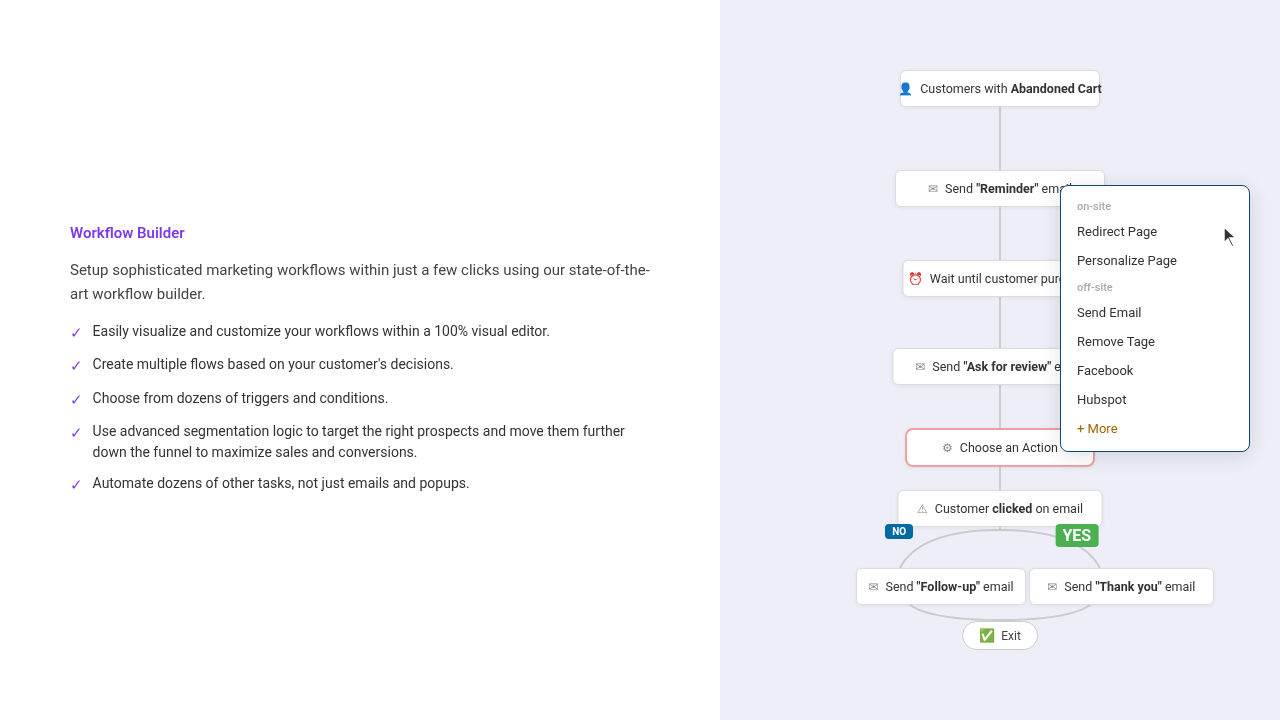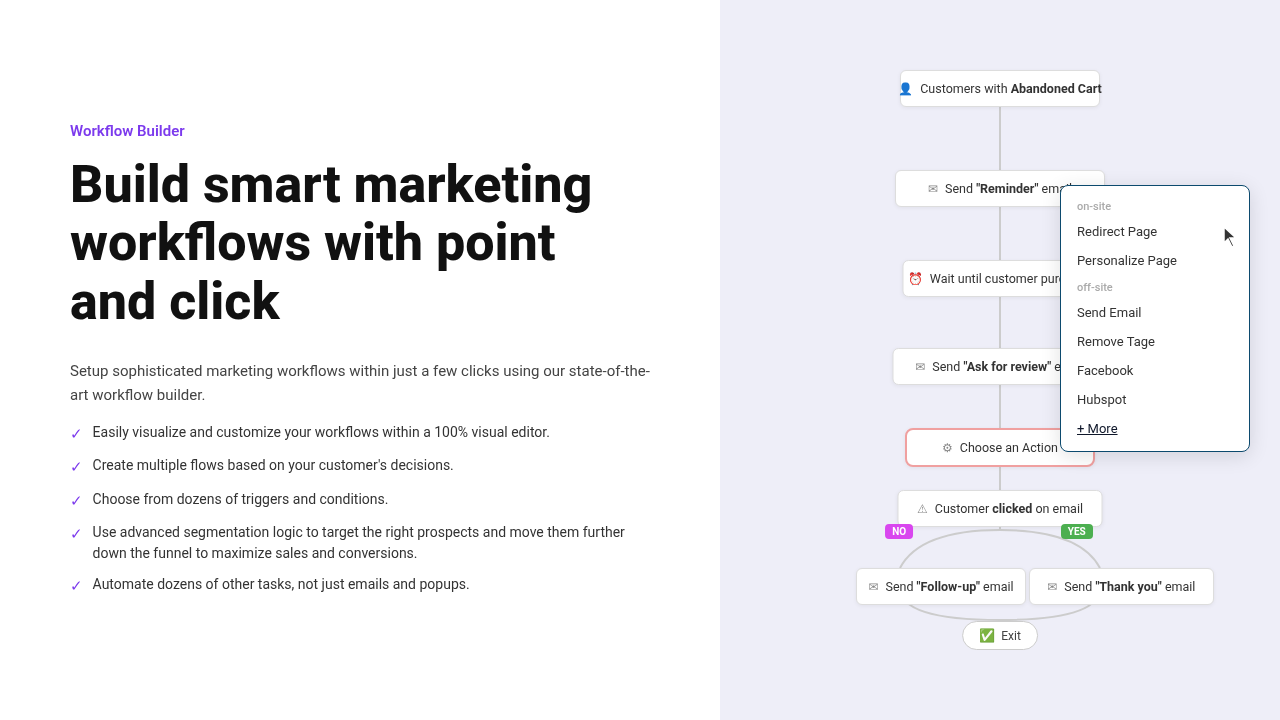--- a/index.html
+++ b/index.html
@@ -183,37 +183,37 @@
       color: #5cb85c;
       font-size: 13px;
     }
 
     
     .badge-no {
       position: absolute;
       top: 454px;
       left: 29%;
       transform: translateX(-50%);
-      background: #d946ef;
+      background: #0369a1;
       color: white;
       border-radius: 4px;
       font-size: 10px;
       font-weight: 700;
       padding: 2px 7px;
     }
 
     .badge-yes {
       position: absolute;
       top: 454px;
       left: 66%;
       transform: translateX(-50%);
       background: #4caf50;
       color: white;
       border-radius: 4px;
-      font-size: 10px;
+      font-size: 16px;
       font-weight: 700;
       padding: 2px 7px;
     }
 
     
     .workflow-svg {
       position: absolute;
       top: 0;
       left: 0;
       width: 100%;
@@ -242,37 +242,35 @@
       font-weight: 500;
     }
 
     .dropdown-item {
       padding: 7px 16px;
       color: #333333;
       cursor: pointer;
     }
 
     .dropdown-item.more-item {
-      color: #0f172a;
-      text-decoration: underline;
+      color: #a16207;
     }
 
     .cursor-svg {
       position: absolute;
       top: 225px;
       right: 38px;
       pointer-events: none;
     }
   </style>
 </head>
 <body>
 
 <div class="left-panel">
   <div class="workflow-label">Workflow Builder</div>
-  <h1 class="headline">Build smart marketing workflows with point and click</h1>
   <p class="description">Setup sophisticated marketing workflows within just a few clicks using our state-of-the-art workflow builder.</p>
   <ul class="features">
     <li>
       <span class="check-icon">✓</span>
       <span>Easily visualize and customize your workflows within a 100% visual editor.</span>
     </li>
     <li>
       <span class="check-icon">✓</span>
       <span>Create multiple flows based on your customer's decisions.</span>
     </li>

